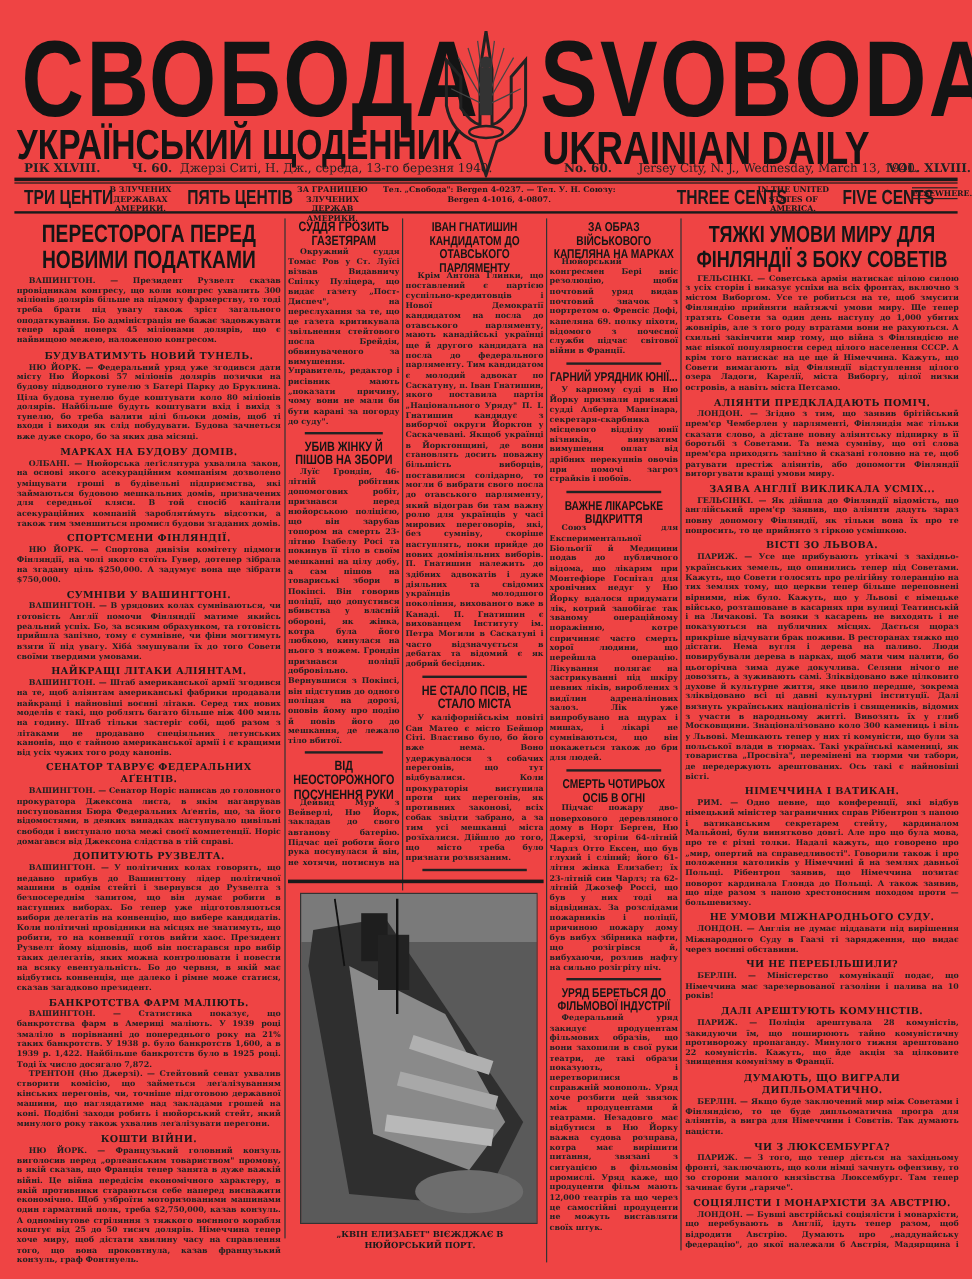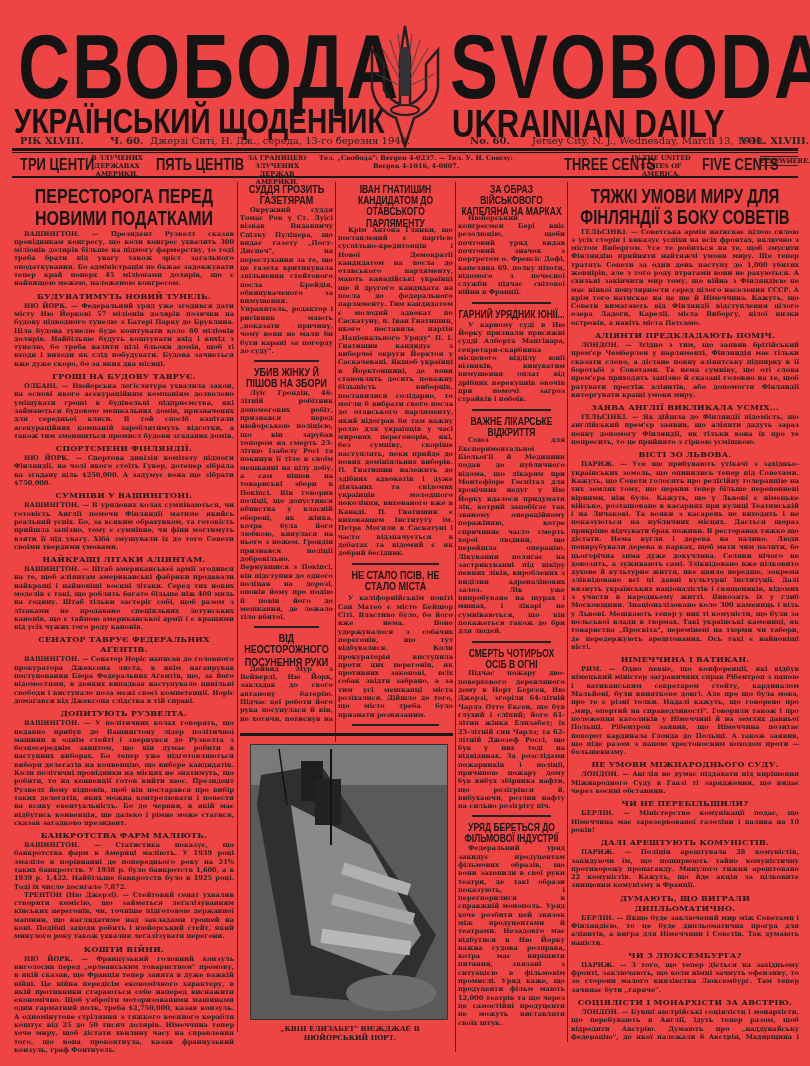--- a/index.html
+++ b/index.html
@@ -83,21 +83,21 @@
 
   <div class="col" style="left:14px; width:220px; height:880px;">
     <h1 class="hd" style="font-size:16px; margin:6px 0 4px; transform:scaleY(1.3);">ПЕРЕСТОРОГА ПЕРЕД НОВИМИ ПОДАТКАМИ</h1>
     <div style="height:6px;"></div>
     <p class="txt">ВАШИНГТОН. — Президент Рузвелт сказав провідникам конгресу, що коли конгрес ухвалить 300 мілiонів долярів більше на підмогу фармерству, то тоді треба брати під увагу також зріст загального оподаткування. Бо адміністрація не бажає задовжувати тепер край понерх 45 міліонами долярів, що є найвищою межею, наложеною конгресом.</p>
     <div>
         <h2 class="sub">БУДУВАТИМУТЬ НОВИЙ ТУНЕЛЬ.</h2>
         <p class="txt">НЮ ЙОРК. — Федеральний уряд уже згодився дати місту Ню Йоркові 57 мілiонів долярів позички на будову підводного тунелю з Батері Парку до Бруклина. Ціла будова тунелю буде коштувати коло 80 міліонів долярів. Найбільше будуть коштувати вхід і вихід з тунелю, бо треба валити цілі бльоки домів, щоб ті входи і виходи як слід побудувати. Будова зачнеться вже дуже скоро, бо за яких два місяці.</p>
       </div>
     <div>
-        <h2 class="sub">ГРОШІ НА БУДОВУ ТАВРУЄ.</h2>
+        <h2 class="sub">МАРКАХ НА БУДОВУ ДОМІВ.</h2>
         <p class="txt">ОЛБАНІ. — Нюйорська леґіслятура ухвалила закон, на основі якого асекураційним компаніям дозволено уміщувати гроші в будівельні підприємства, які займаються будовою мешкальних домів, призначених для середньої кляси. В той спосіб капітали асекураційних компаній заробляти́муть відсотки, а також тим зменшиться промисл будови згаданих домів.</p>
       </div>
     <div>
         <h2 class="sub">СПОРТСМЕНИ ФІНЛЯНДІЇ.</h2>
         <p class="txt">НЮ ЙОРК. — Спортова дивізія комітету підмоги Фінляндії, на чолі якого стоїть Гувер, дотепер зібрала на згадану ціль $250,000. А задумує вона ще зібрати $750,000.</p>
       </div>
     <div>
         <h2 class="sub">СУМНІВИ У ВАШИНГТОНІ.</h2>
         <p class="txt">ВАШИНГТОН. — В урядових колах сумніваються, чи готовість Англії помочи Фінляндії матиме якийсь реальний успіх. Бо, за всяким обрахунком, та готовість прийшла запізно, тому є сумнівне, чи фіни могтимуть взяти її під увагу. Хіба́ змушували їх до того Совети своїми твердими умовами.</p>
       </div>

